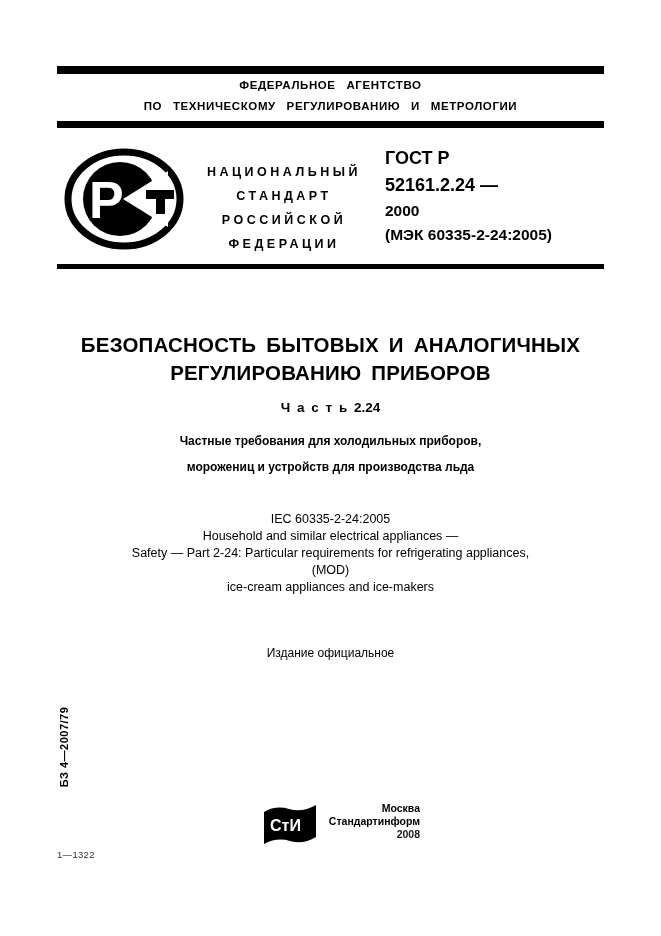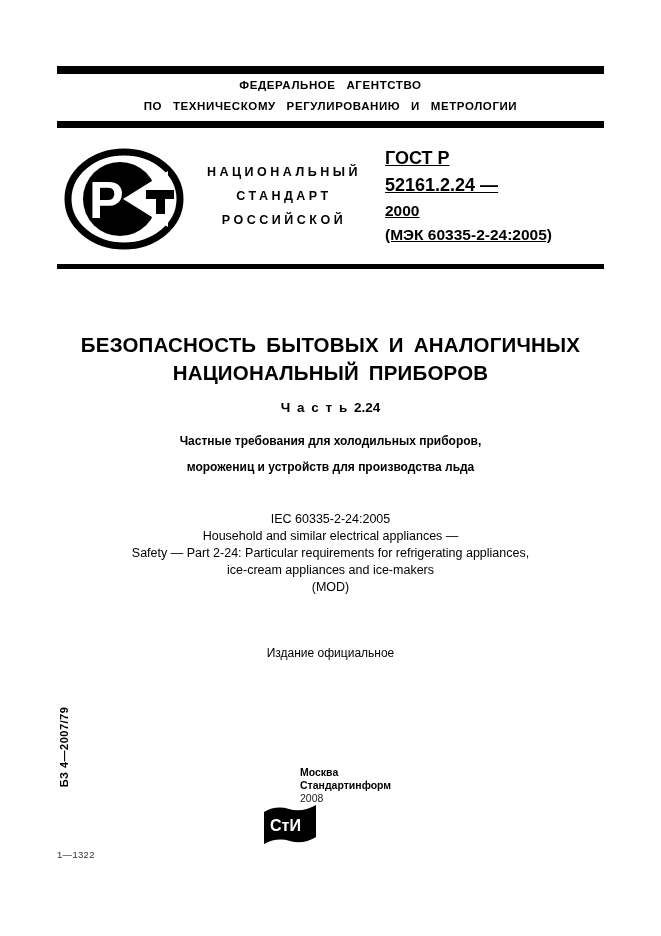--- a/index.html
+++ b/index.html
@@ -27,21 +27,21 @@
   .agency-l2 { top: 100px; }
 
   .rst-logo { position: absolute; left: 62px; top: 145px; }
 
   .natstd {
     position: absolute; left: 196px; top: 160px; width: 176px;
     text-align: center; font-weight: bold; font-size: 12.5px;
     letter-spacing: 3.5px; line-height: 24px; white-space: nowrap;
   }
 
-  .gost { position: absolute; left: 385px; top: 145px; font-weight: bold; white-space: nowrap; text-decoration: underline; }
+  .gost { position: absolute; left: 385px; top: 145px; font-weight: bold; white-space: nowrap; }
   .gost-lg { font-size: 18px; line-height: 27px; }
   .gost-sm { font-size: 15.5px; line-height: 24px; }
 
   .title-line { font-weight: bold; font-size: 20.5px; word-spacing: 4px; letter-spacing: 0.2px; }
   .title-l1 { top: 333px; }
   .title-l2 { top: 361px; }
 
   .part-label { top: 400px; font-weight: bold; font-size: 13.5px; word-spacing: 3px; }
 
   .subtitle-line { font-weight: bold; font-size: 12px; }
@@ -55,24 +55,24 @@
   .spine {
     position: absolute; left: -14px; top: 739px; width: 160px; height: 16px;
     transform: rotate(-90deg); transform-origin: center;
     font-weight: bold; font-size: 11px; text-align: center; letter-spacing: 0.5px;
     white-space: nowrap;
   }
 
   .si-logo { position: absolute; left: 261px; top: 802px; }
 
   .imprint {
-    position: absolute; left: 300px; top: 766px; width: 120px;
-    text-align: left; font-weight: bold; font-size: 10.5px; line-height: 13px;
+    position: absolute; left: 300px; top: 802px; width: 120px;
+    text-align: right; font-weight: bold; font-size: 10.5px; line-height: 13px;
   }
-  .imprint .year { font-weight: normal; color: #1a1a1a; }
+  .imprint .year { font-weight: bold; color: #1a1a1a; }
 
   .footnote { position: absolute; left: 57px; top: 849px; font-size: 9.5px; color: #333; letter-spacing: 0.3px; }
 </style>
 </head>
 <body>
 
 <div class="page">
 
   <div class="rule bar-top"></div>
 
@@ -86,45 +86,46 @@
     <circle cx="58" cy="54" r="37" fill="#000"></circle>
     <path d="M61 54 L106 26 L106 82 Z" fill="#fff"></path>
     <path d="M84 45 L112 45 L112 54 L103 54 L103 69 L94 69 L94 54 L84 54 Z" fill="#000"></path>
     <text x="27" y="73" font-size="52" font-weight="bold" fill="#fff" font-family="'Liberation Sans', sans-serif">Р</text>
   </svg>
 
   <div class="natstd">
     <div>НАЦИОНАЛЬНЫЙ</div>
     <div>СТАНДАРТ</div>
     <div>РОССИЙСКОЙ</div>
+    <div>ФЕДЕРАЦИИ</div>
   </div>
 
   <div class="gost">
     <div class="gost-lg">ГОСТ Р</div>
     <div class="gost-lg">52161.2.24 —</div>
     <div class="gost-sm">2000</div>
     <div class="gost-sm">(МЭК 60335-2-24:2005)</div>
   </div>
 
   <div class="rule bar-low"></div>
 
   <div class="centered title-line title-l1">БЕЗОПАСНОСТЬ БЫТОВЫХ И АНАЛОГИЧНЫХ</div>
-  <div class="centered title-line title-l2">НАЦИОНАЛЬНЫЙ ПРИБОРОВ</div>
+  <div class="centered title-line title-l2">РЕГУЛИРОВАНИЮ ПРИБОРОВ</div>
 
   <div class="centered part-label">Ч а с т ь  2.24</div>
 
   <div class="centered subtitle-line sub-l1">Частные требования для холодильных приборов,</div>
   <div class="centered subtitle-line sub-l2">морожениц и устройств для производства льда</div>
 
   <div class="centered eng-block">
     <div>IEC 60335-2-24:2005</div>
     <div>Household and similar electrical appliances —</div>
     <div>Safety — Part 2-24: Particular requirements for refrigerating appliances,</div>
+    <div>(MOD)</div>
     <div>ice-cream appliances and ice-makers</div>
-    <div>(MOD)</div>
   </div>
 
   <div class="centered edition">Издание официальное</div>
 
   <div class="spine">БЗ 4—2007/79</div>
 
   <svg class="si-logo" width="58" height="46" viewBox="0 0 58 46" aria-hidden="true">
     <path d="M3 10 Q15 3 28 7 Q41 11 55 3 L55 35 Q42 43 29 39 Q16 35 3 42 Z" fill="#000"></path>
     <text x="9" y="29" font-size="16" font-weight="bold" fill="#fff" font-family="'Liberation Sans', sans-serif">СтИ</text>
   </svg>

